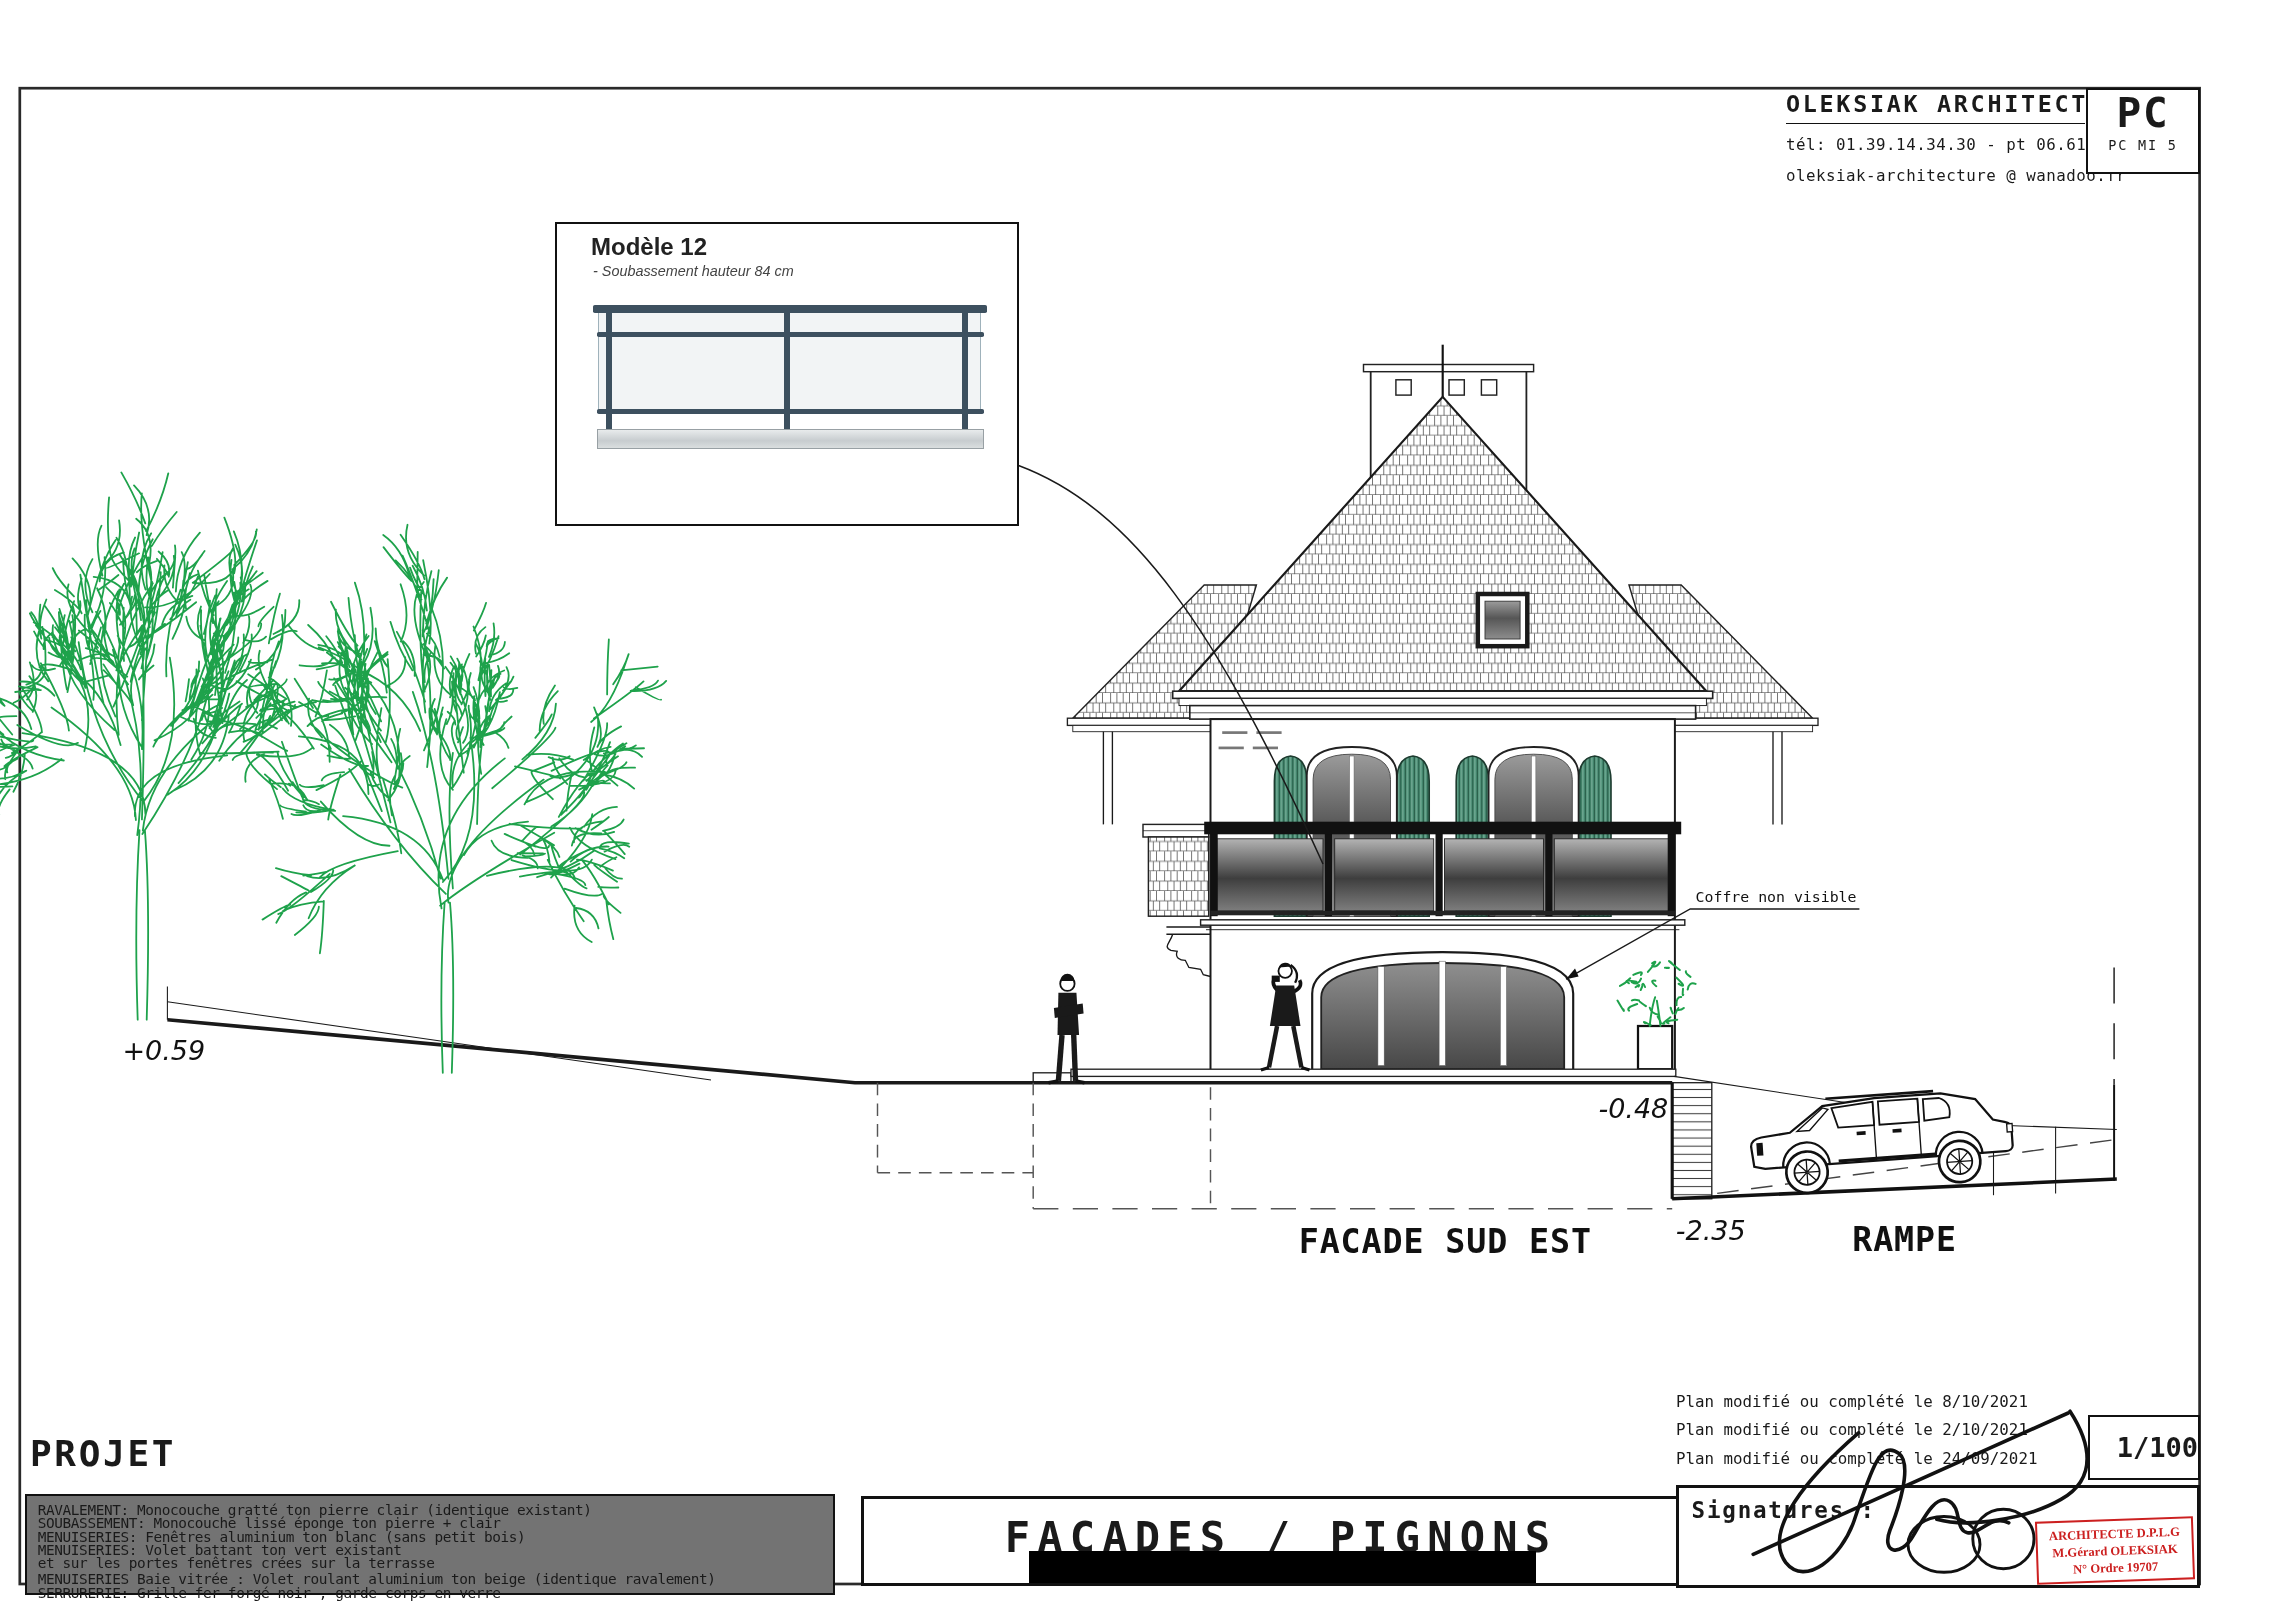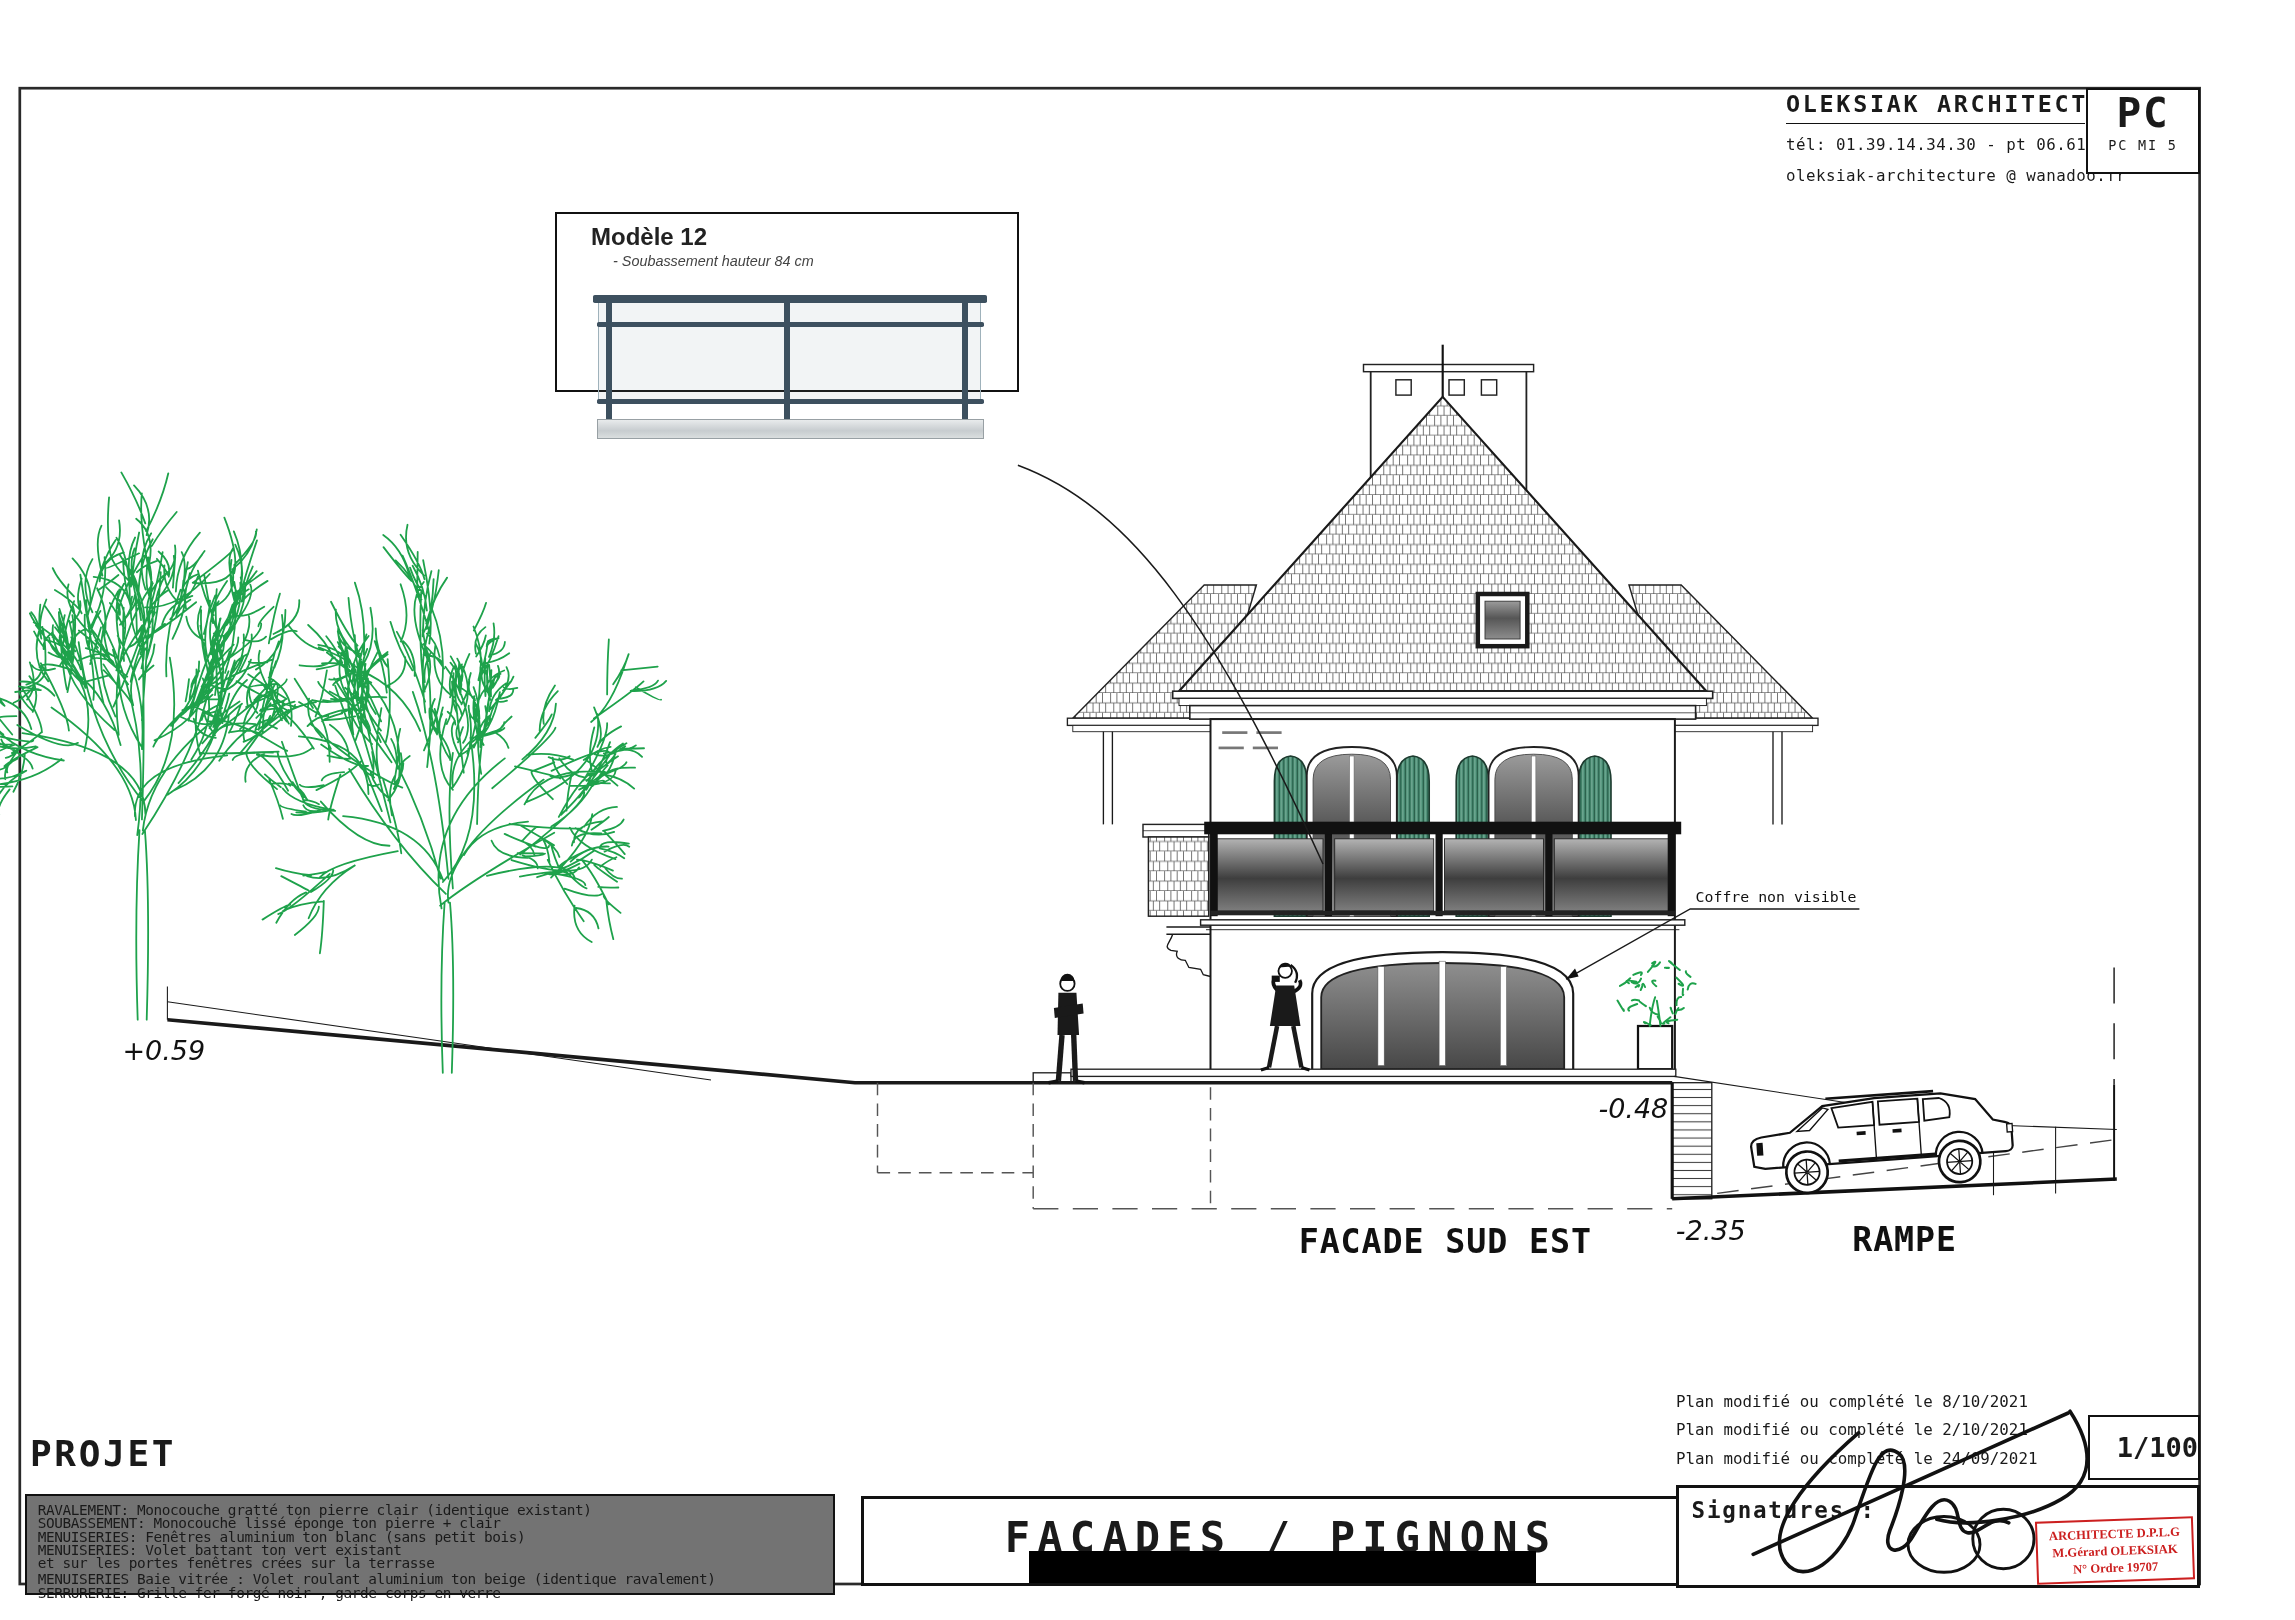--- a/index.html
+++ b/index.html
@@ -16,23 +16,23 @@
   .firm{left:1786px;top:90px;font-size:23.4px;font-weight:bold;letter-spacing:2.7px;white-space:nowrap;
         border-bottom:1.8px solid #111;padding-bottom:5.4px;width:299px}
   .hline{left:1786px;font-size:15.8px;letter-spacing:0.5px;white-space:nowrap}
   .phone{top:135px}
   .email{top:166px}
   .pcbox{left:2086px;top:88px;width:114px;height:86px;border:2.7px solid #111;background:#fff;text-align:center}
   .pcbox .big{font-size:41px;font-weight:bold;line-height:47px;letter-spacing:1.8px}
   .pcbox .small{font-size:13.5px;letter-spacing:1.8px}
 
   
-  .modelbox{left:555px;top:212px;width:464px;height:180px;border:2.7px solid #111;background:#fff}
+  .modelbox{left:555px;top:222px;width:464px;height:304px;border:2.7px solid #111;background:#fff}
   .modelbox h3{font-family:"Liberation Sans",sans-serif;font-size:24px;font-weight:bold;margin:9px 0 1.8px 34px;color:#222}
-  .modelbox .sub{font-family:"Liberation Sans",sans-serif;font-style:italic;font-size:14.4px;color:#444;margin-left:56px}
+  .modelbox .sub{font-family:"Liberation Sans",sans-serif;font-style:italic;font-size:14.4px;color:#444;margin-left:36px}
   .rail{position:absolute;background:var(--slate);border-radius:1.8px}
   .railglass{position:absolute;left:41px;top:86px;width:383px;height:101px;background:rgba(130,150,160,.10);
              border-left:1.4px solid #9fb2bb;border-right:1.4px solid #9fb2bb}
   .railbase{position:absolute;left:40px;top:205px;width:387px;height:20px;border:0.9px solid #98a0a4;
             background:linear-gradient(#e8ebec,#c7cccf 60%,#dadedf)}
   .post{position:absolute;width:6.3px;height:124px;top:85px;background:var(--slate)}
   .flange{position:absolute;width:16px;height:4.5px;top:206px;background:var(--slate);border-radius:1.8px}
 
   
   .projet{left:30px;top:1433px;font-size:36px;font-weight:bold;letter-spacing:2.7px}

